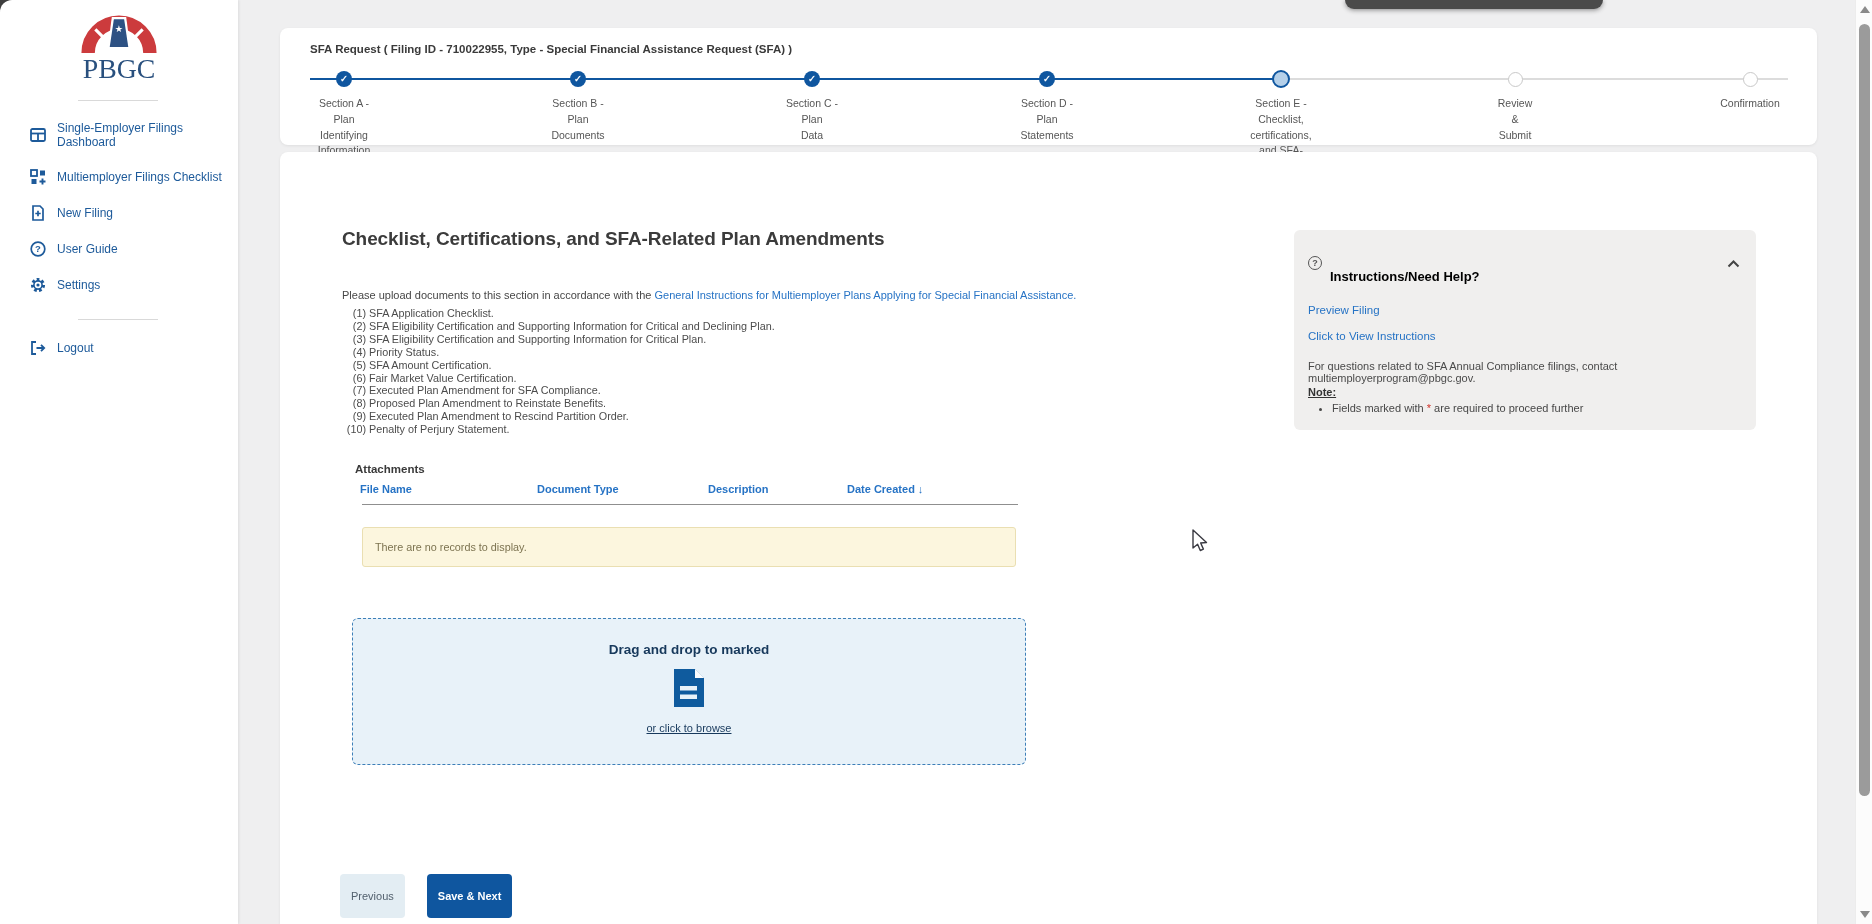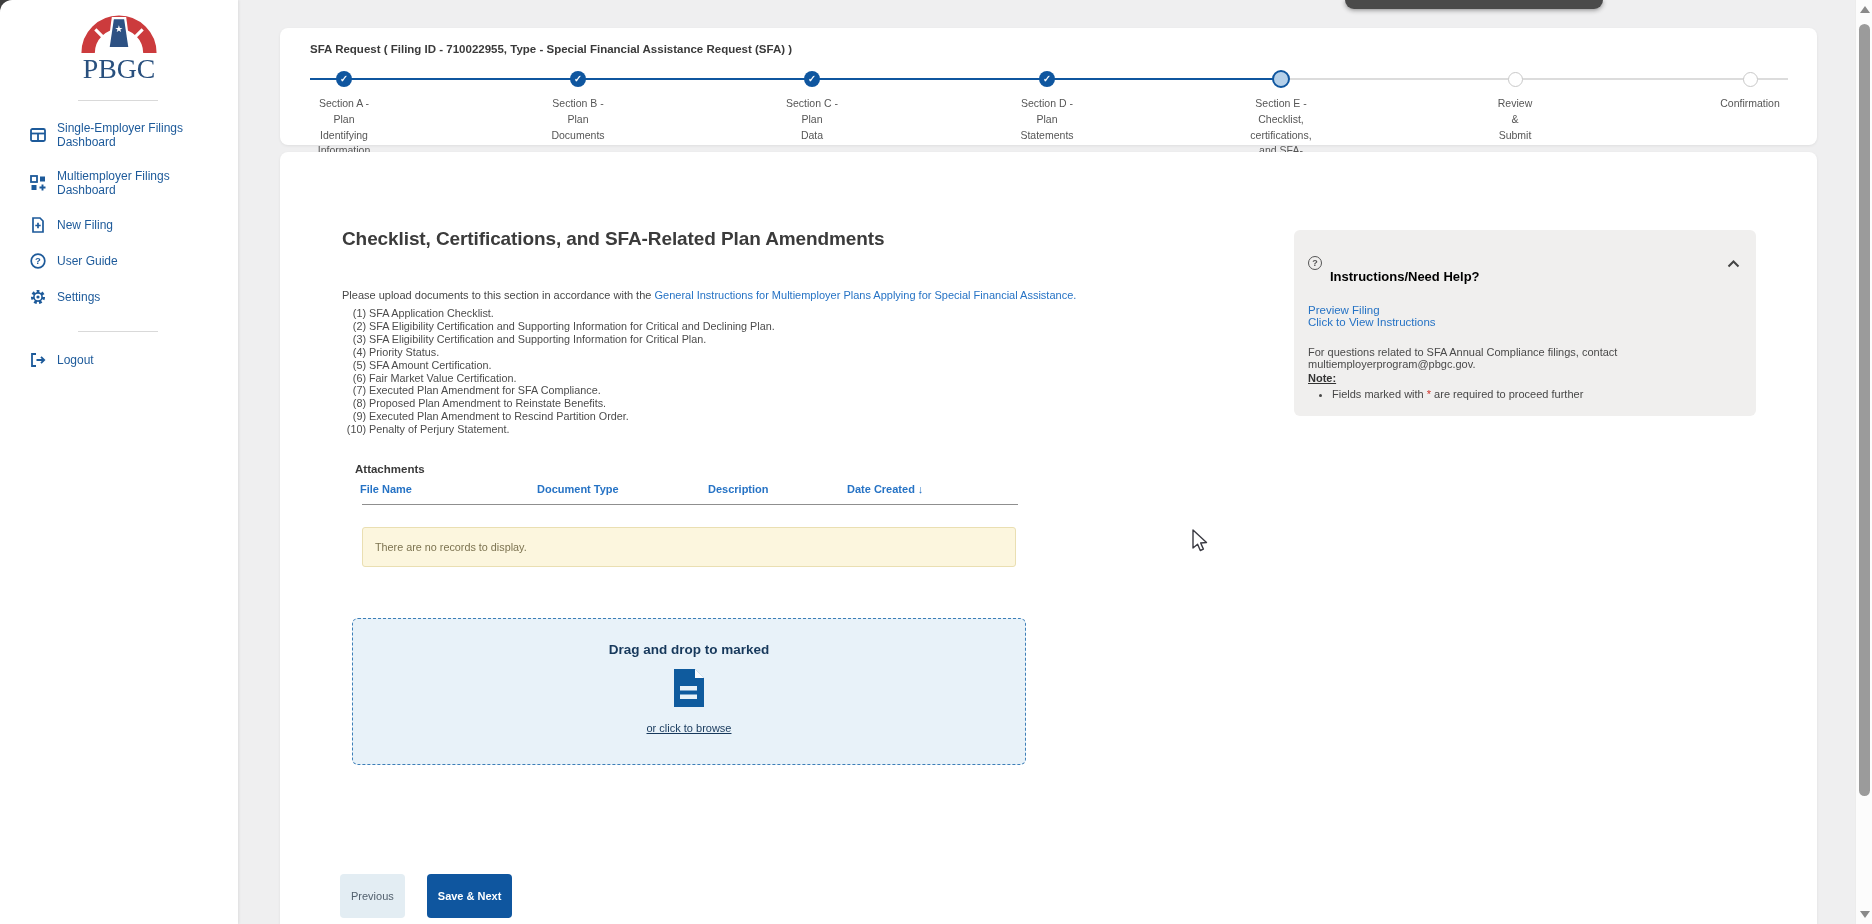--- a/index.html
+++ b/index.html
@@ -98,21 +98,21 @@
   .help-panel {
     position:absolute; left:1294px; top:230px; width:462px; min-height:184px;
     background:#f0efee; border-radius:6px; z-index:2;
   }
   .hp-head { display:flex; align-items:center; padding:11px 16px 8px 14px; cursor:pointer; }
   .hp-qicon { width:14px; height:14px; border:1.3px solid #555; border-radius:50%; color:#555;
     font-size:9px; font-weight:bold; display:flex; align-items:center; justify-content:center; margin-right:8px; }
   .hp-title { font-size:13px; font-weight:bold; color:#000000; flex:1;margin-top:28px; }
   .hp-body { padding:2px 16px 16px 14px; }
   .hp-link { display:block; font-size:11.5px; color:#2673c5; cursor:pointer; }
-  .hp-link + .hp-link { }
+  .hp-link + .hp-link { margin-top:14px; }
   .hp-text { margin-top:18px; font-size:11px; color:#4a4a4a; }
   .hp-note-label { margin-top:2px; font-size:11px; font-weight:bold; text-decoration:underline; color:#333; }
   .hp-note-list { margin-top:4px; padding-left:24px; font-size:11px; color:#474747; }
   .req-star { color:#d03027; }
   
   .cursor { position:absolute; left:1188px; top:528px; z-index:9; pointer-events:none; }
 </style>
 </head>
 <body>
 
@@ -149,21 +149,21 @@
 
   <div class="nav-item">
     <span class="ico">
       <svg width="16" height="16" viewBox="0 0 16 16">
           <rect x="1" y="1" width="6" height="6" fill="none" stroke="#1d5a9a" stroke-width="1.8"></rect>
           <rect x="10" y="1.5" width="5" height="5" fill="#1d5a9a"></rect>
           <rect x="1.5" y="10" width="5" height="5" fill="#1d5a9a"></rect>
           <path d="M12.5 9.5 v6 M9.5 12.5 h6" stroke="#1d5a9a" stroke-width="1.9"></path>
         </svg>
     </span>
-    <span>Multiemployer Filings Dashboard</span>
+    <span>Multiemployer Filings Checklist</span>
   </div>
 
   <div class="nav-item">
     <span class="ico">
       <svg width="14" height="16" viewBox="0 0 14 16">
           <path d="M2 1 h7 l3 3 v11 h-10 z" fill="none" stroke="#1d5a9a" stroke-width="1.7"></path>
           <path d="M7 5.8 v5.4 M4.3 8.5 h5.4" stroke="#1d5a9a" stroke-width="1.7"></path>
         </svg>
     </span>
     <span>New Filing</span>

